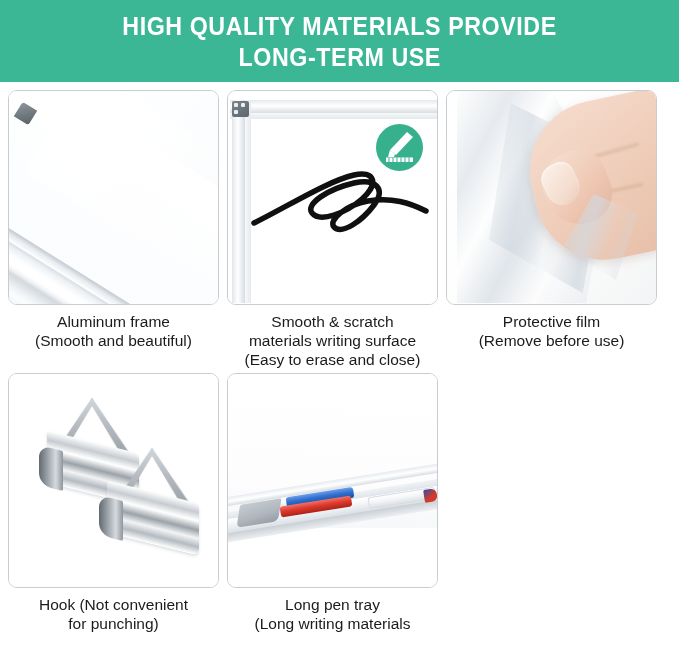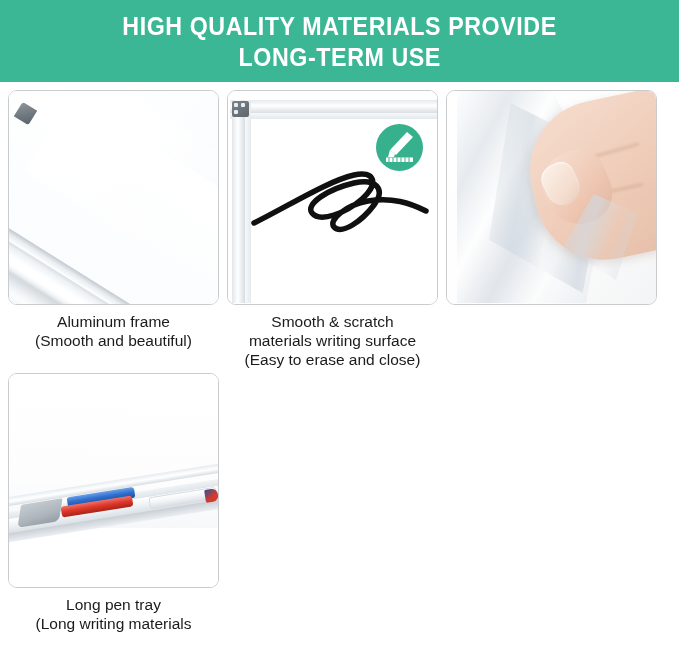--- a/index.html
+++ b/index.html
@@ -508,22 +508,45 @@
       <div class="p4-bg"></div>
       <div class="p4-film"></div>
       <div class="p4-film2"></div>
       <div class="p4-hand"></div>
       <div class="p4-crease1"></div>
       <div class="p4-crease2"></div>
       <div class="p4-finger"></div>
       <div class="p4-nail"></div>
       <div class="p4-filmtail"></div>
     </div>
+    <div class="caption">
+      <span class="cap-line">Protective film</span>
+      <span class="cap-line">(Remove before use)</span>
+    </div>
   </div>
 
+  <div class="cell">
+    <div class="photo">
+      <div class="p5-bg"></div>
+      <div class="hook a">
+        <div class="hook-tri"></div>
+        <div class="hook-body"></div>
+        <div class="hook-lip"></div>
+      </div>
+      <div class="hook b">
+        <div class="hook-tri"></div>
+        <div class="hook-body"></div>
+        <div class="hook-lip"></div>
+      </div>
+    </div>
+    <div class="caption">
+      <span class="cap-line">Hook (Not convenient</span>
+      <span class="cap-line">for punching)</span>
+    </div>
+  </div>
 
   <div class="cell">
     <div class="photo">
       <div class="p6-bg"></div>
       <div class="p6-board"></div>
       <div class="p6-edge1"></div>
       <div class="p6-edge2"></div>
       <div class="p6-tray"></div>
       <div class="p6-tray-front"></div>
       <div class="p6-tray-cap"></div>

